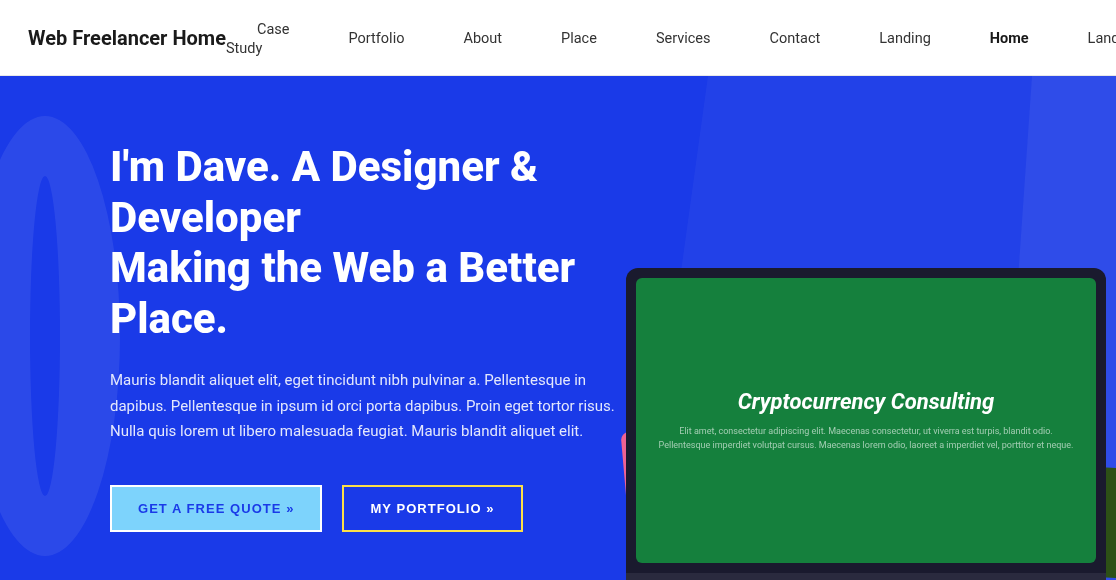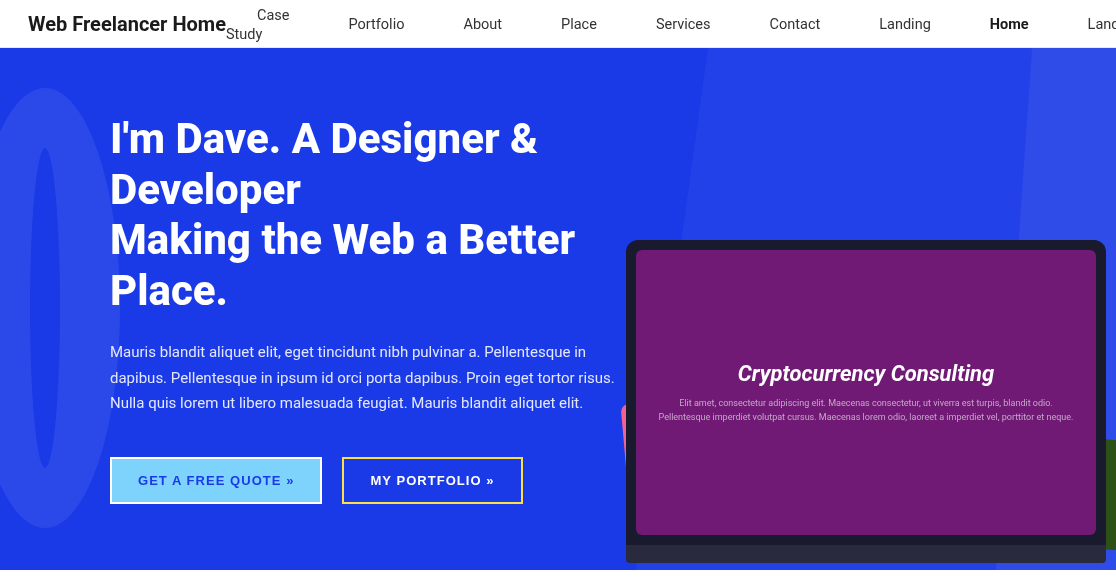--- a/index.html
+++ b/index.html
@@ -11,21 +11,21 @@
     body {
       font-family: -apple-system, BlinkMacSystemFont, 'Segoe UI', Roboto, Arial, sans-serif;
       width: 1116px;
       height: 580px;
       overflow: hidden;
     }
 
     
     .navbar {
       background: #ffffff;
-      height: 48px;
+      height: 76px;
       display: flex;
       align-items: center;
       justify-content: space-between;
       padding: 0 28px;
       border-bottom: 1px solid #e8e8e8;
       position: relative;
       z-index: 10;
     }
 
     .navbar-brand {
@@ -162,21 +162,21 @@
       position: relative;
       overflow: hidden;
     }
 
     .laptop-screen {
       position: absolute;
       top: 10px;
       left: 10px;
       right: 10px;
       bottom: 10px;
-      background: #701a75;
+      background: #15803d;
       border-radius: 6px;
       overflow: hidden;
       display: flex;
       align-items: center;
       justify-content: center;
     }
 
     .laptop-screen-content {
       text-align: center;
       padding: 20px;

